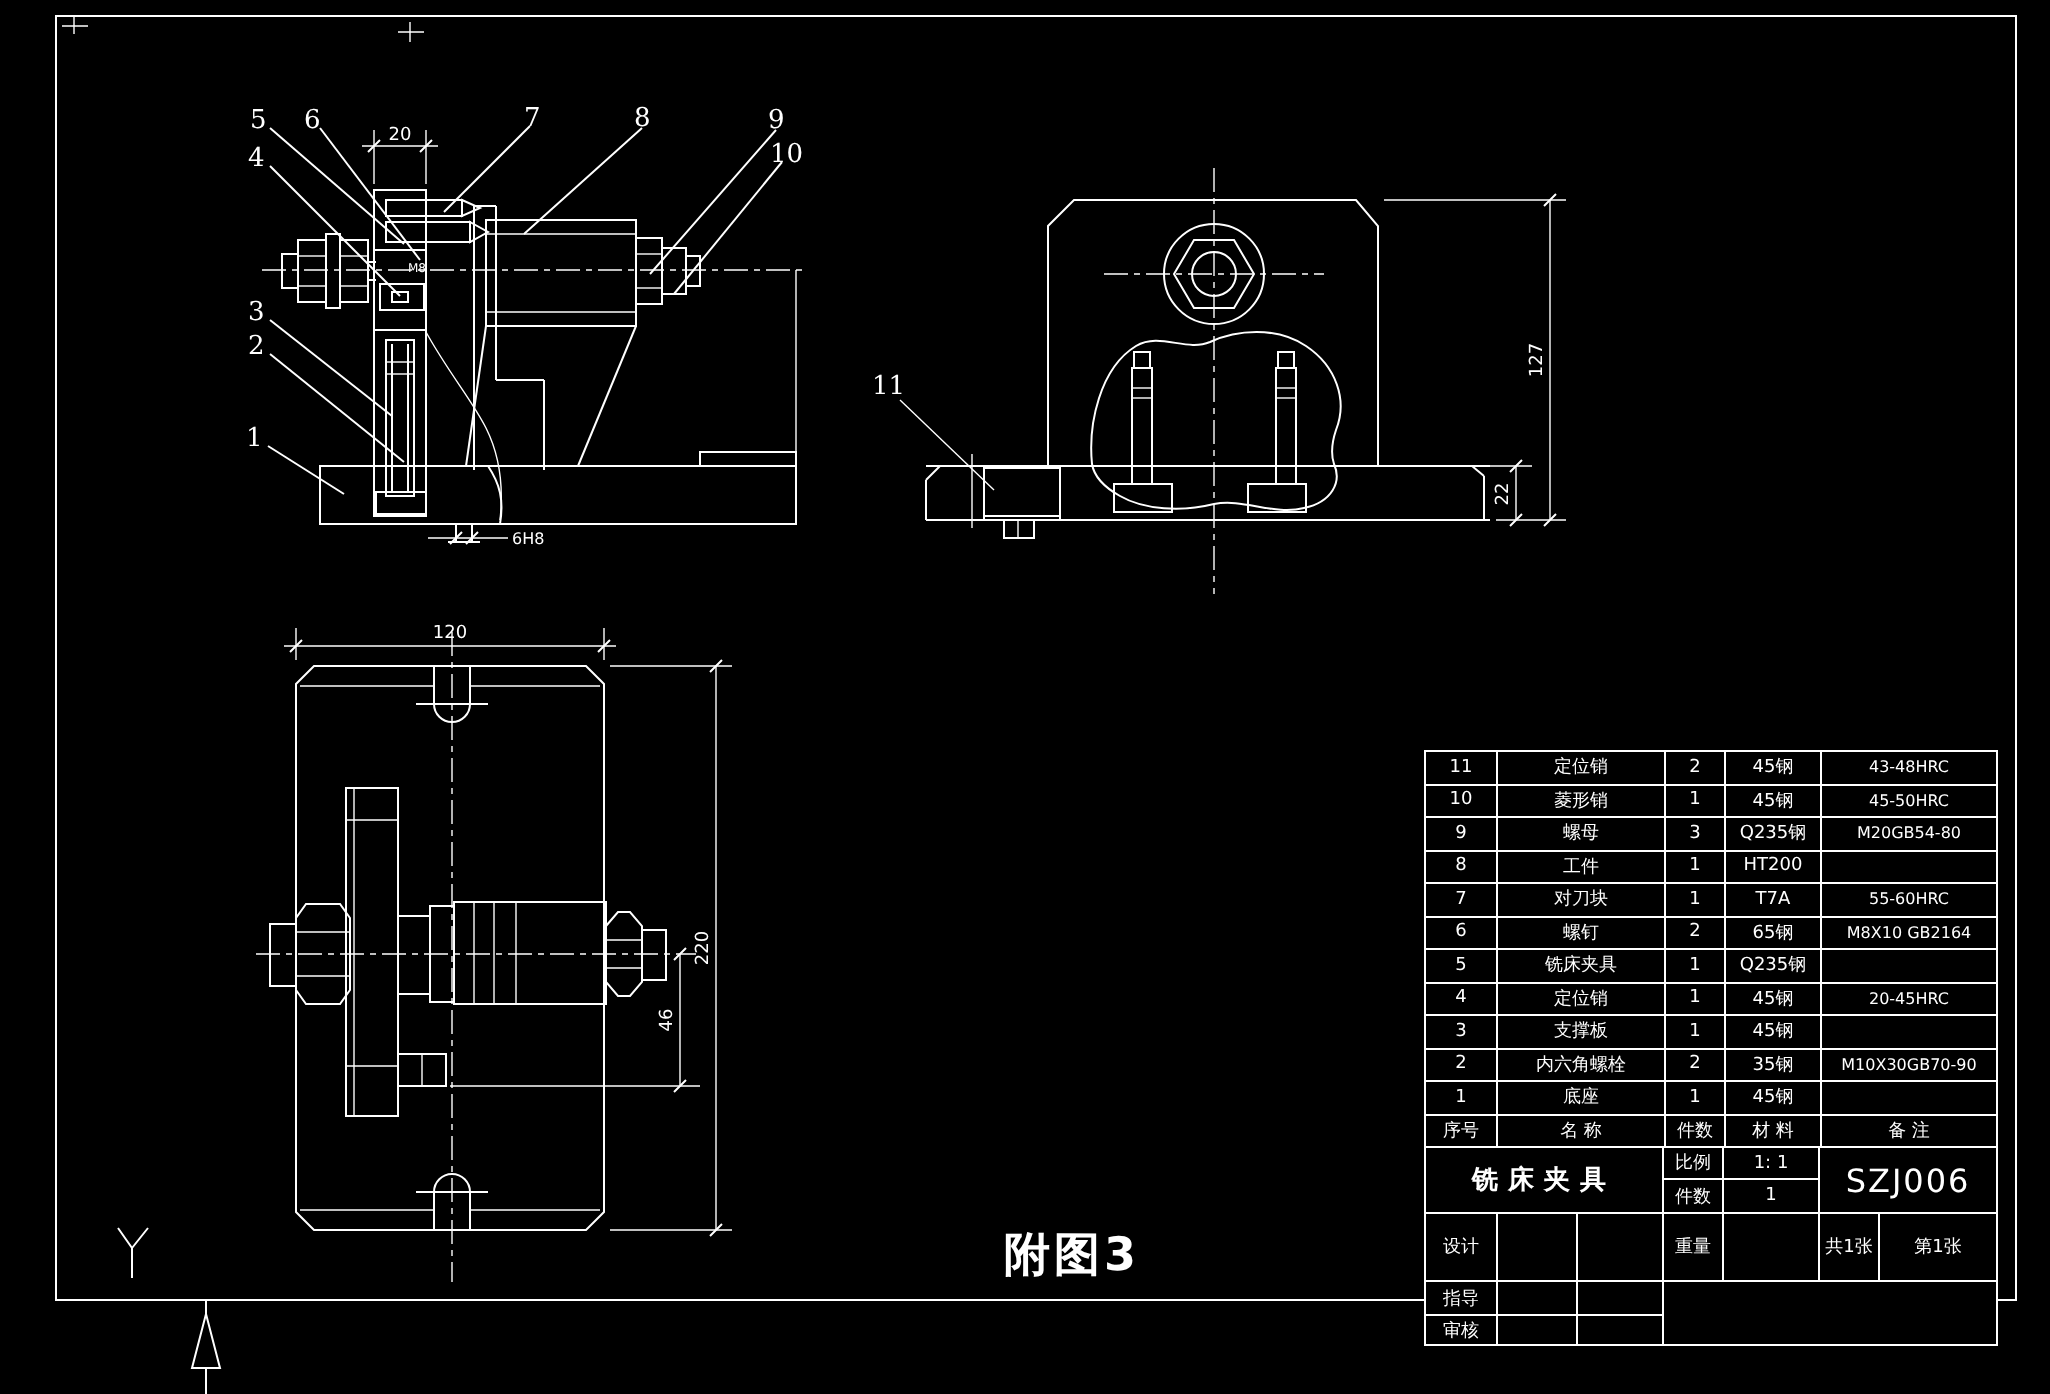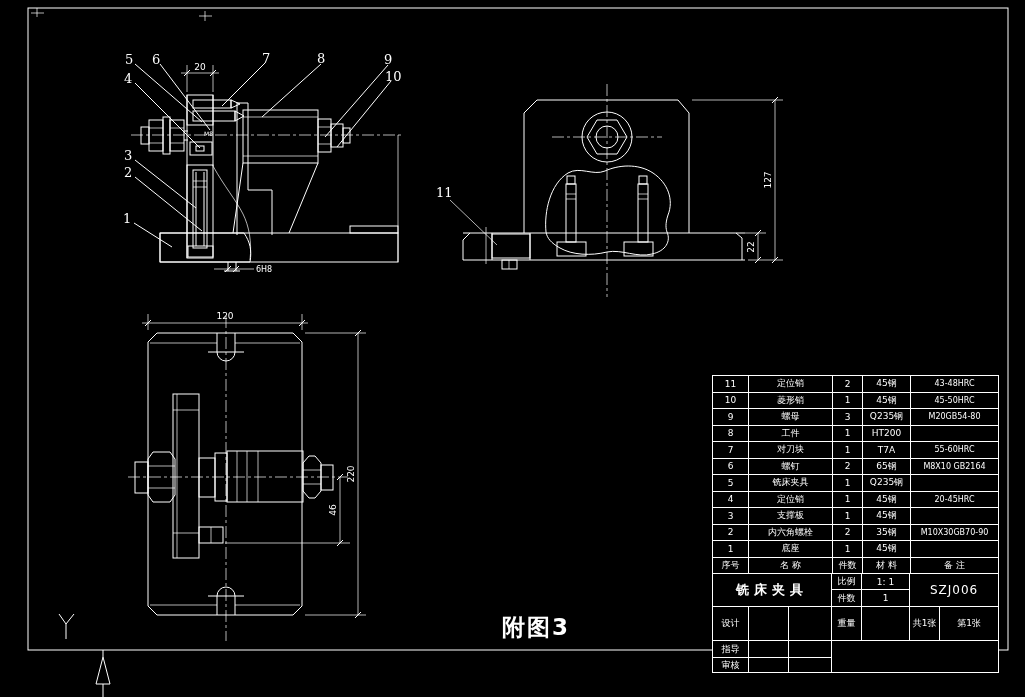--- a/index.html
+++ b/index.html
@@ -14,21 +14,21 @@
   .dim{font:9px "DejaVu Sans",sans-serif;}
   .dims{font:8px "DejaVu Sans",sans-serif;}
   .tiny{font:6px "DejaVu Sans",sans-serif;}
   table{border-collapse:collapse;table-layout:fixed;position:absolute;
         background:#000;color:#fff;}
   td{border:1px solid #fff;padding:0;text-align:center;vertical-align:middle;
      font-size:9px;overflow:hidden;white-space:nowrap;}
   #parts-table{left:712px;top:375px;width:286px;}
   #title-block{left:712px;top:573px;width:286px;}
   .t-big{font-size:13px;letter-spacing:5px;font-weight:bold;}
-  .t-no{font-size:12px;letter-spacing:1px;}
+  .t-no{font-size:16px;letter-spacing:1px;}
   .rem{font-size:8px;}
   #figure-label{position:absolute;left:502px;top:612px;font-size:23px;
      letter-spacing:2px;font-weight:bold;text-align:right;}
 </style>
 </head>
 <body>
 
 <svg width="1025" height="697" viewBox="0 0 1025 697">
   <defs>
     <pattern id="h45" width="6" height="6" patternUnits="userSpaceOnUse" patternTransform="rotate(45)">

